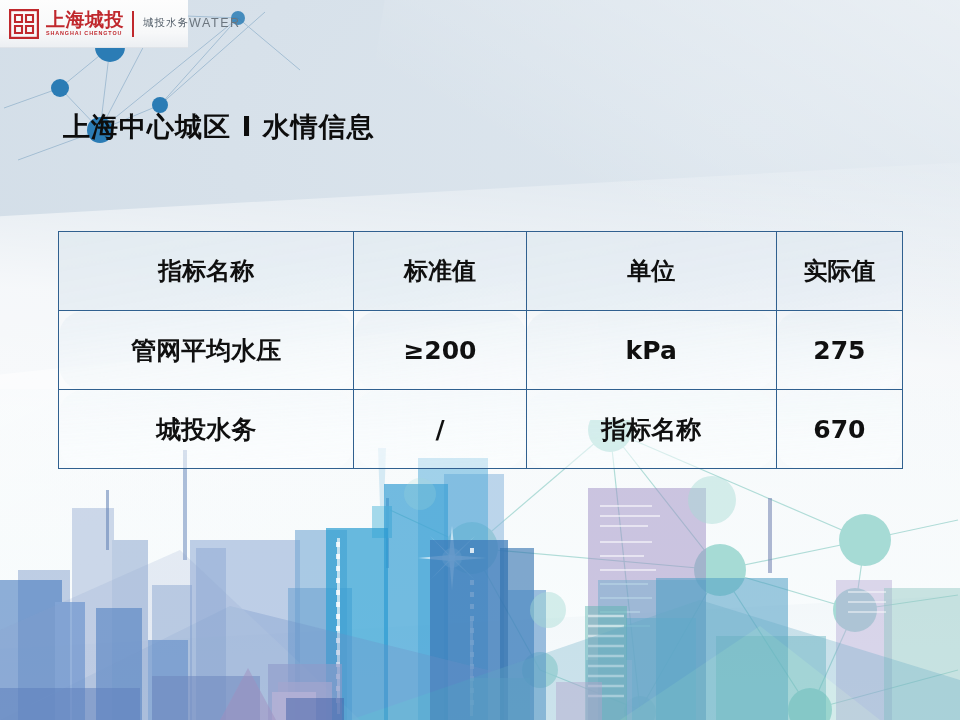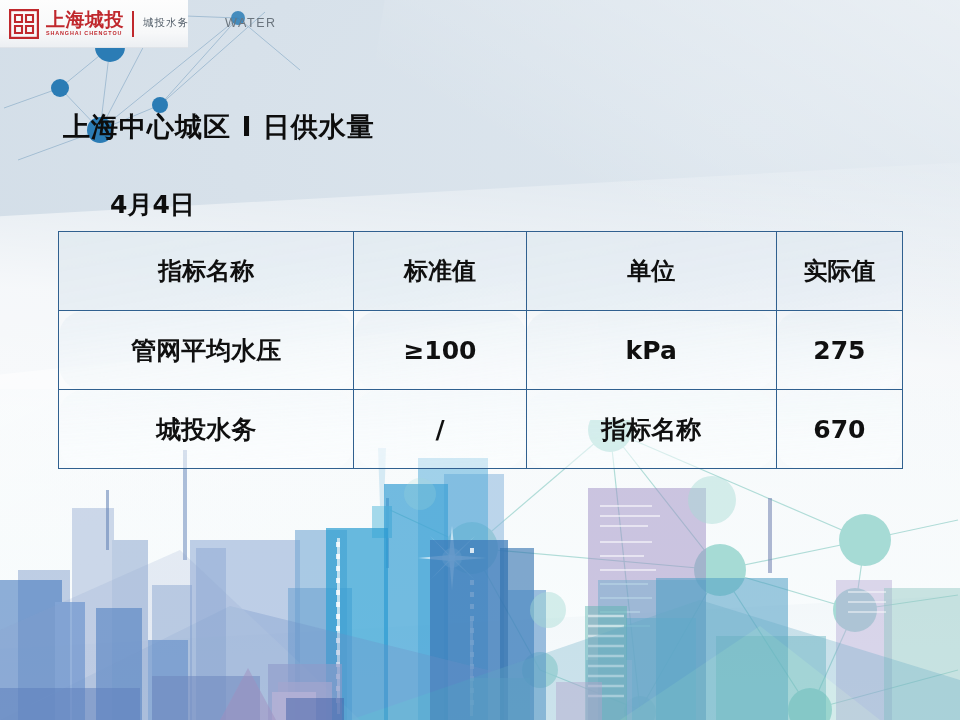--- a/index.html
+++ b/index.html
@@ -130,21 +130,20 @@
     line-height: 1.15;
     font-family: "DejaVu Sans", sans-serif;
   }
   .logo-right-en {
     font-size: 12.5px;
     color: #6b757e;
     letter-spacing: 1.6px;
     line-height: 1.05;
     margin-top: 1px;
     font-family: "Liberation Sans", sans-serif;
-    margin-left: 36px;
   }
 
   
   .net-svg { position: absolute; pointer-events: none; }
   #net-top { left: 0; top: 0; width: 420px; height: 190px; }
   #net-bottom { left: 380px; top: 420px; width: 580px; height: 300px; }
 
   
   #cityscape {
     position: absolute;
@@ -462,42 +461,41 @@
         <div class="logo-cn-sub">SHANGHAI CHENGTOU</div>
       </div>
       <div class="logo-div"></div>
       <div class="logo-right">
         <div class="logo-right-cn">城投水务</div>
         <div class="logo-right-en">WATER</div>
       </div>
     </div>
   </div>
 
-  <div class="slide-title">上海中心城区 Ⅰ 日供水量</div>
-  <div class="slide-date">4月4日</div>
+  <div class="slide-title">上海中心城区 Ⅰ 水情信息</div>
 
   <table class="data-table">
     <colgroup>
       <col class="col-name">
         <col class="col-std">
         <col class="col-unit">
         <col class="col-act">
     </colgroup>
     <thead>
       <tr>
         <th>指标名称</th>
         <th>标准值</th>
         <th>单位</th>
         <th>实际值</th>
       </tr>
     </thead>
     <tbody>
       <tr>
         <td>管网平均水压</td>
-        <td class="cell-num">≥100</td>
+        <td class="cell-num">≥200</td>
         <td class="cell-mono">kPa</td>
         <td class="cell-num">275</td>
       </tr>
       <tr>
         <td>城投水务</td>
         <td class="cell-num">/</td>
         <td>指标名称</td>
         <td class="cell-num">670</td>
       </tr>
     </tbody>

